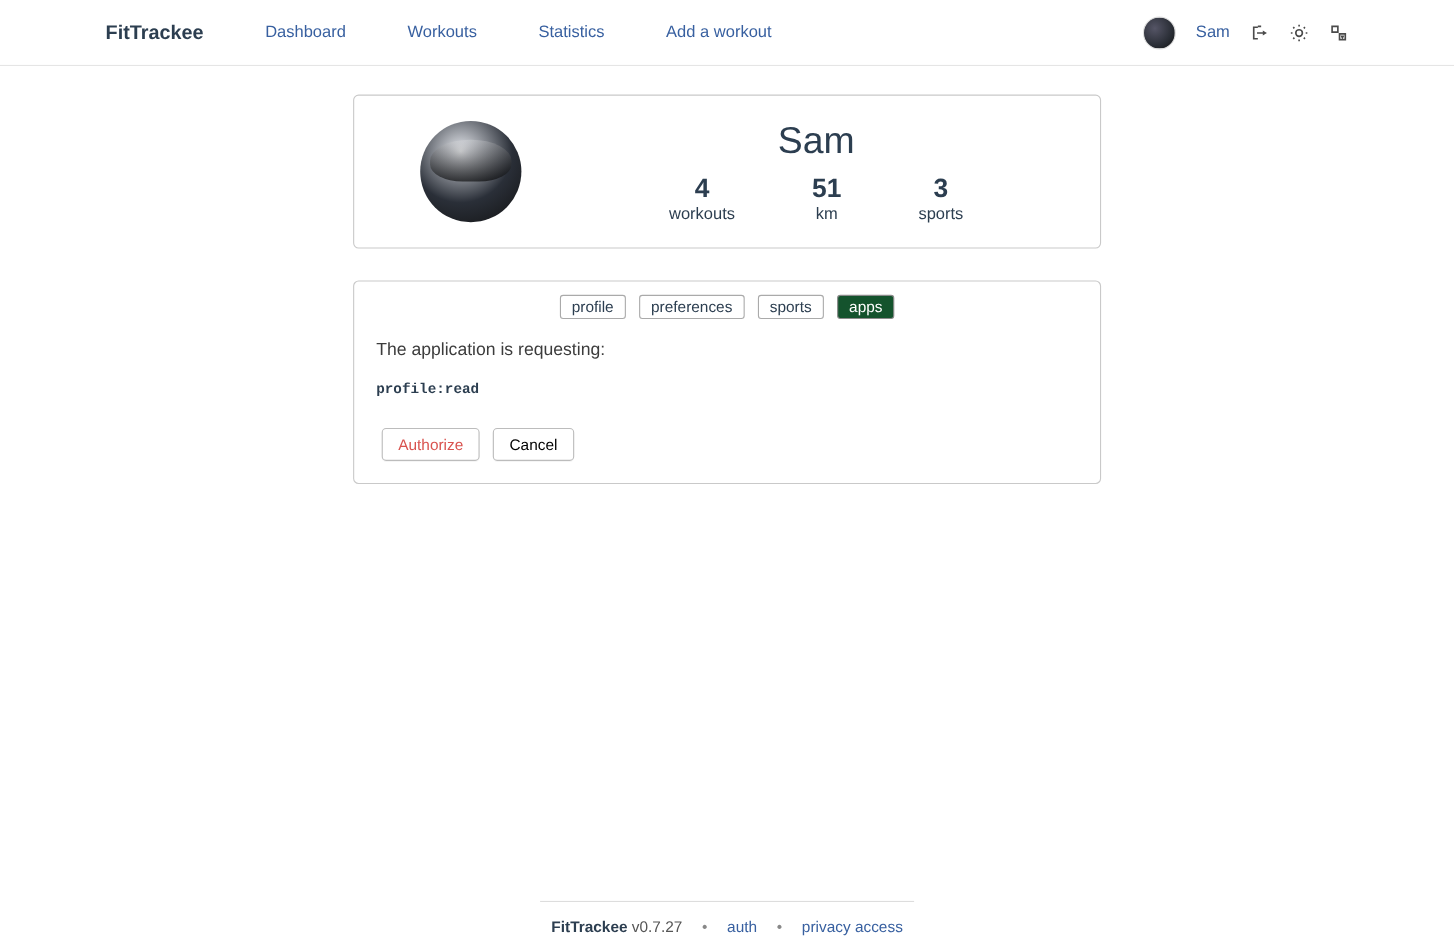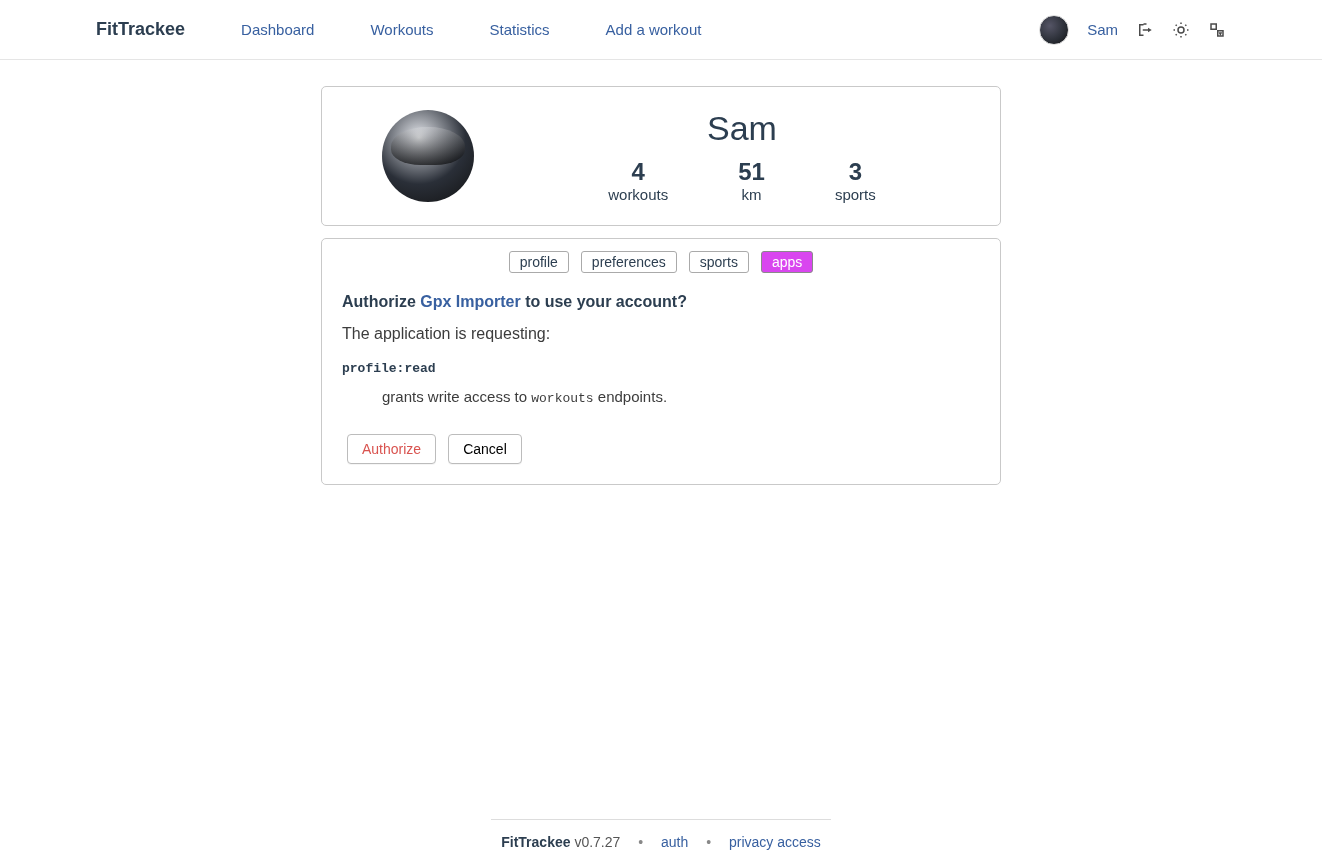--- a/index.html
+++ b/index.html
@@ -114,40 +114,40 @@
     .stat-num {
       font-size: 24px;
       font-weight: 700;
       color: #2c3e50;
     }
     .stat-label {
       font-size: 15px;
       color: #2c3e50;
     }
     .tabs-card {
-      margin-top: 12px;
+      margin-top: 29px;
       padding: 12px 20px 20px;
     }
     .tabs-row {
       display: flex;
       justify-content: center;
       gap: 12px;
       margin-bottom: 20px;
     }
     .tab-btn {
       border: 1px solid #aaa;
       background: #fff;
       color: #2c3e50;
       padding: 2px 10px;
       font-size: 14px;
       border-radius: 3px;
       cursor: pointer;
     }
     .tab-btn.active {
-      background: #d946ef;
+      background: #14532d;
       color: #fff;
       border-color: #8a8a8a;
     }
     .auth-heading {
       font-size: 16px;
       font-weight: 700;
       margin-bottom: 14px;
     }
     .auth-heading .app-name {
       color: #3860a0;
@@ -268,34 +268,28 @@
   </div>
 
   <div class="card tabs-card">
     <div class="tabs-row">
       <button class="tab-btn">profile</button>
       <button class="tab-btn">preferences</button>
       <button class="tab-btn">sports</button>
       <button class="tab-btn active">apps</button>
     </div>
 
-    <div class="auth-heading">
-      <span>Authorize </span><span class="app-name">Gpx Importer</span><span> to use your account?</span>
-    </div>
 
     <div class="auth-sub">The application is requesting:</div>
 
     <ul class="scope-list">
       <li class="scope-item">
         <div class="scope-name">profile:read</div>
       </li>
       <li class="scope-item">
-        <div class="scope-desc">
-          <span>grants write access to </span><code>workouts</code><span> endpoints.</span>
-        </div>
       </li>
     </ul>
 
     <div class="action-row">
       <button class="action-btn primary">Authorize</button>
       <button class="action-btn">Cancel</button>
     </div>
   </div>
 </div>
 

